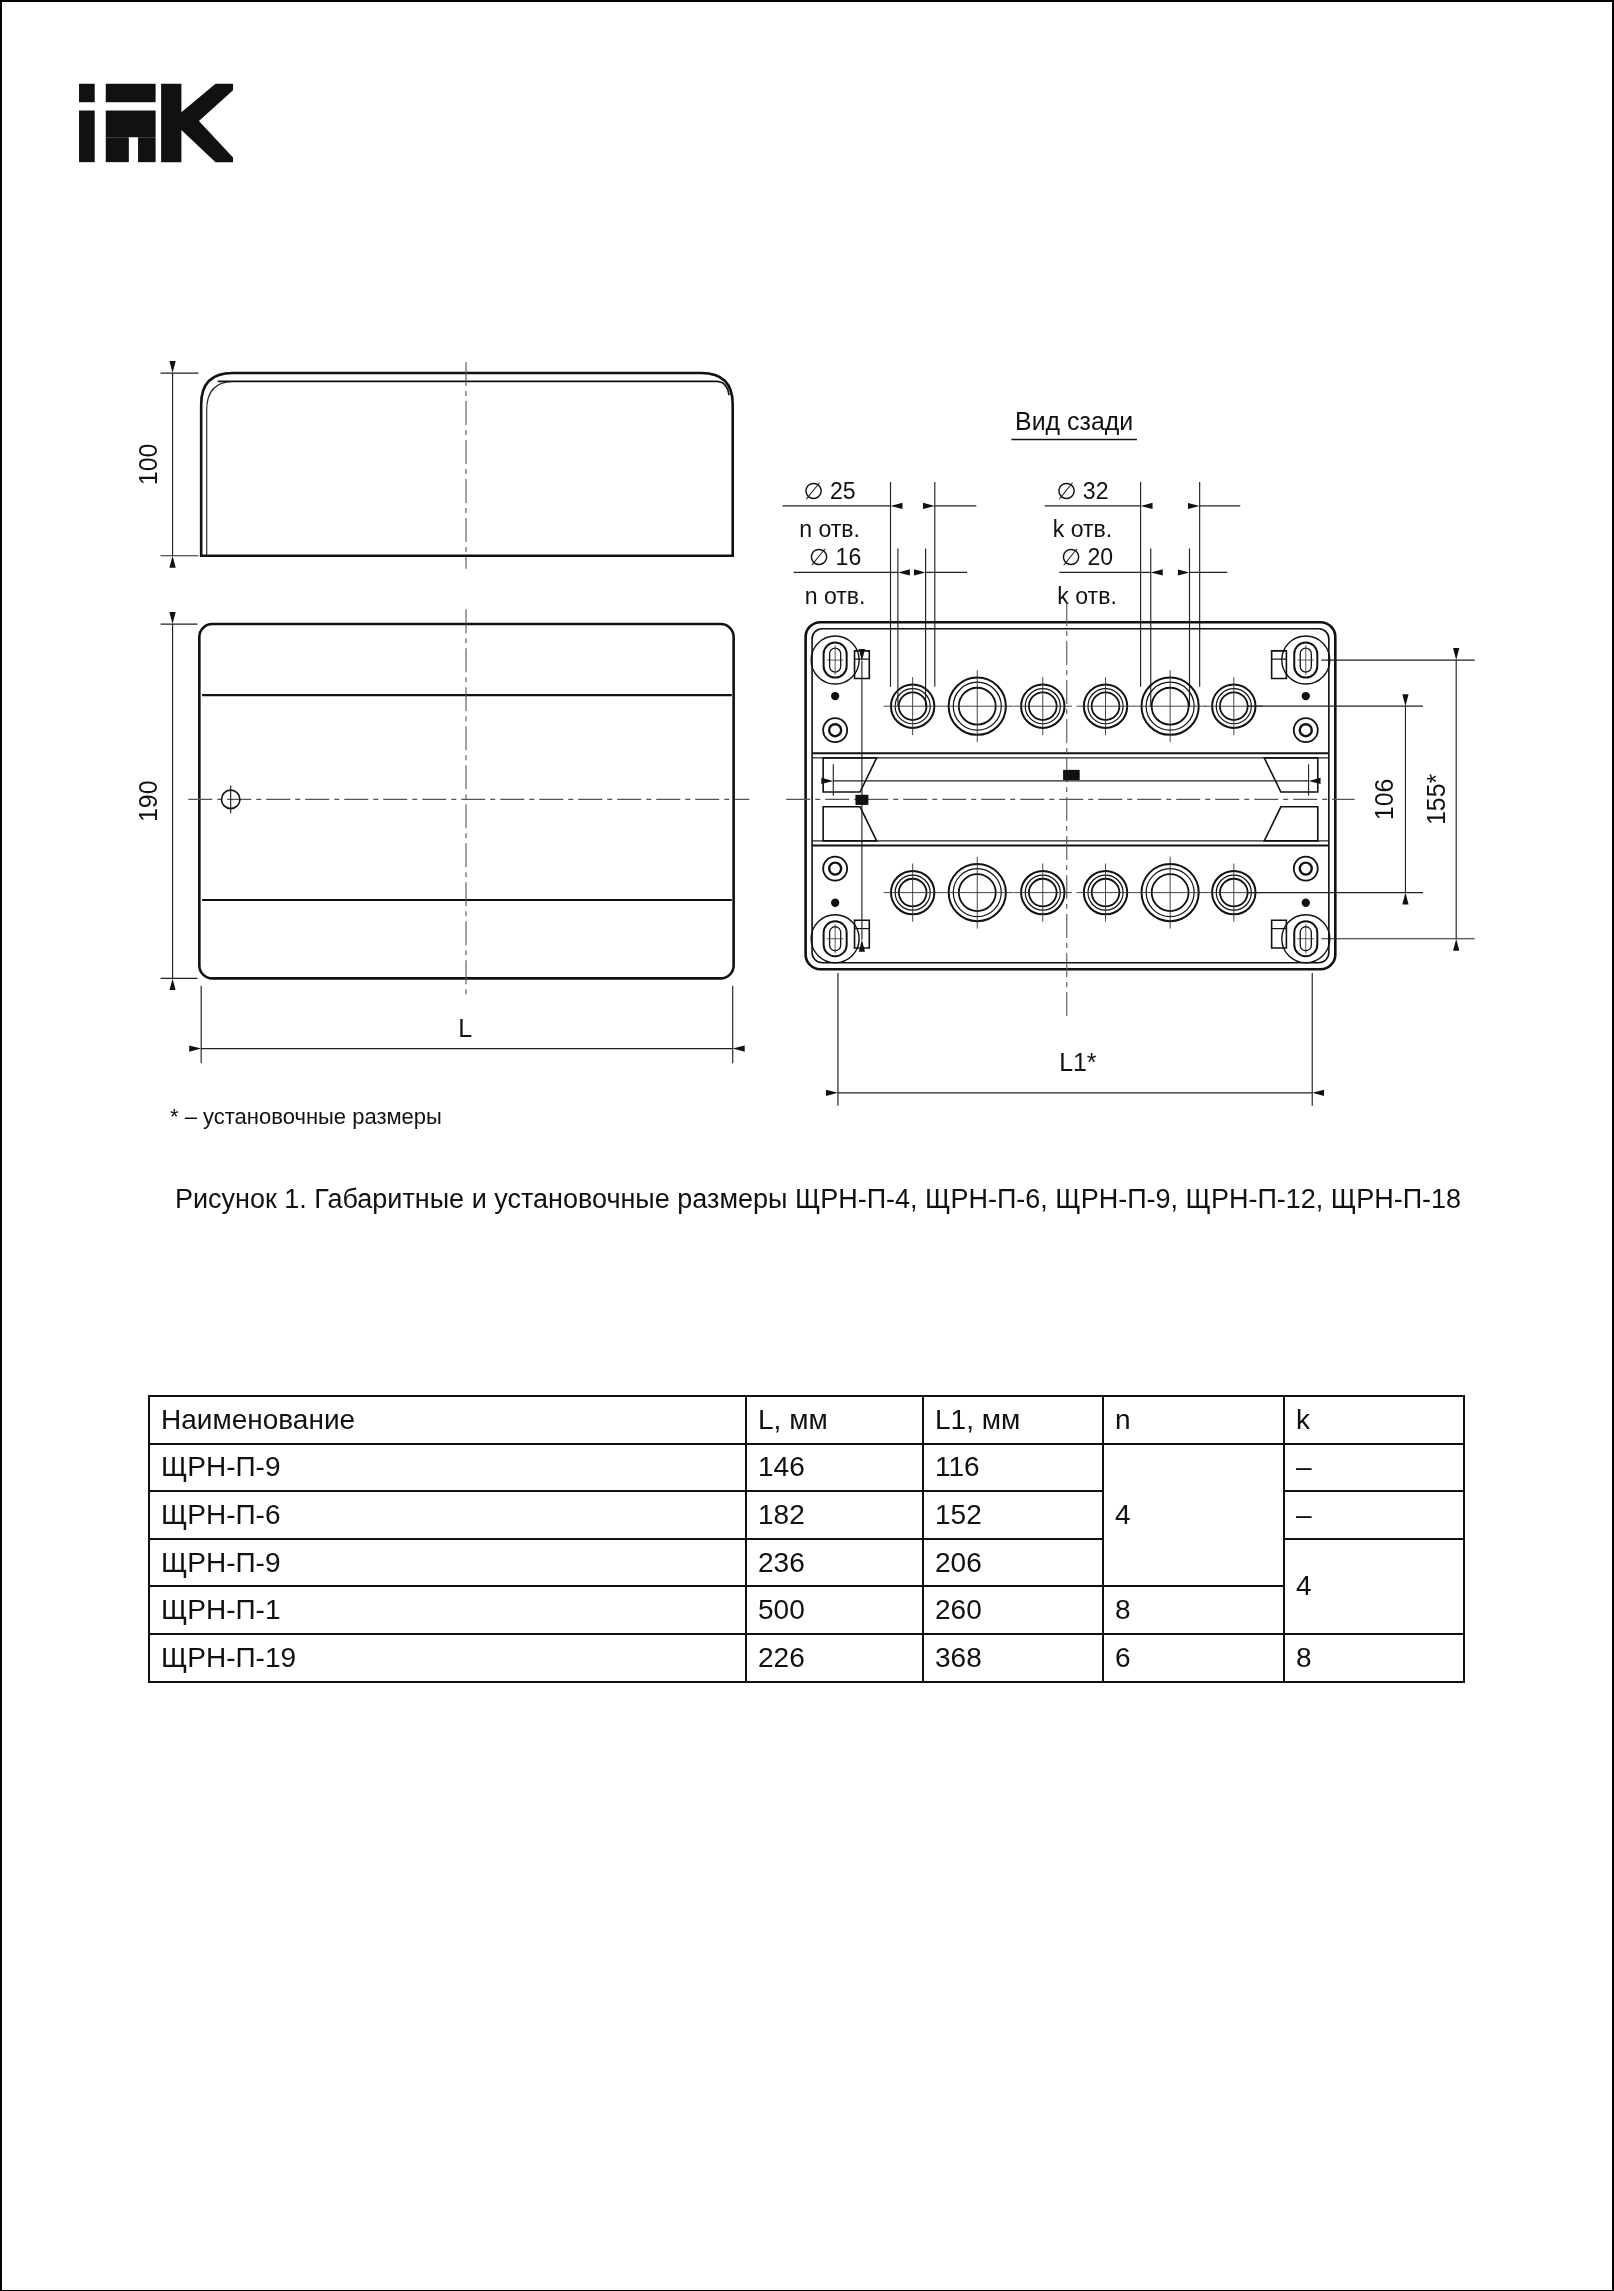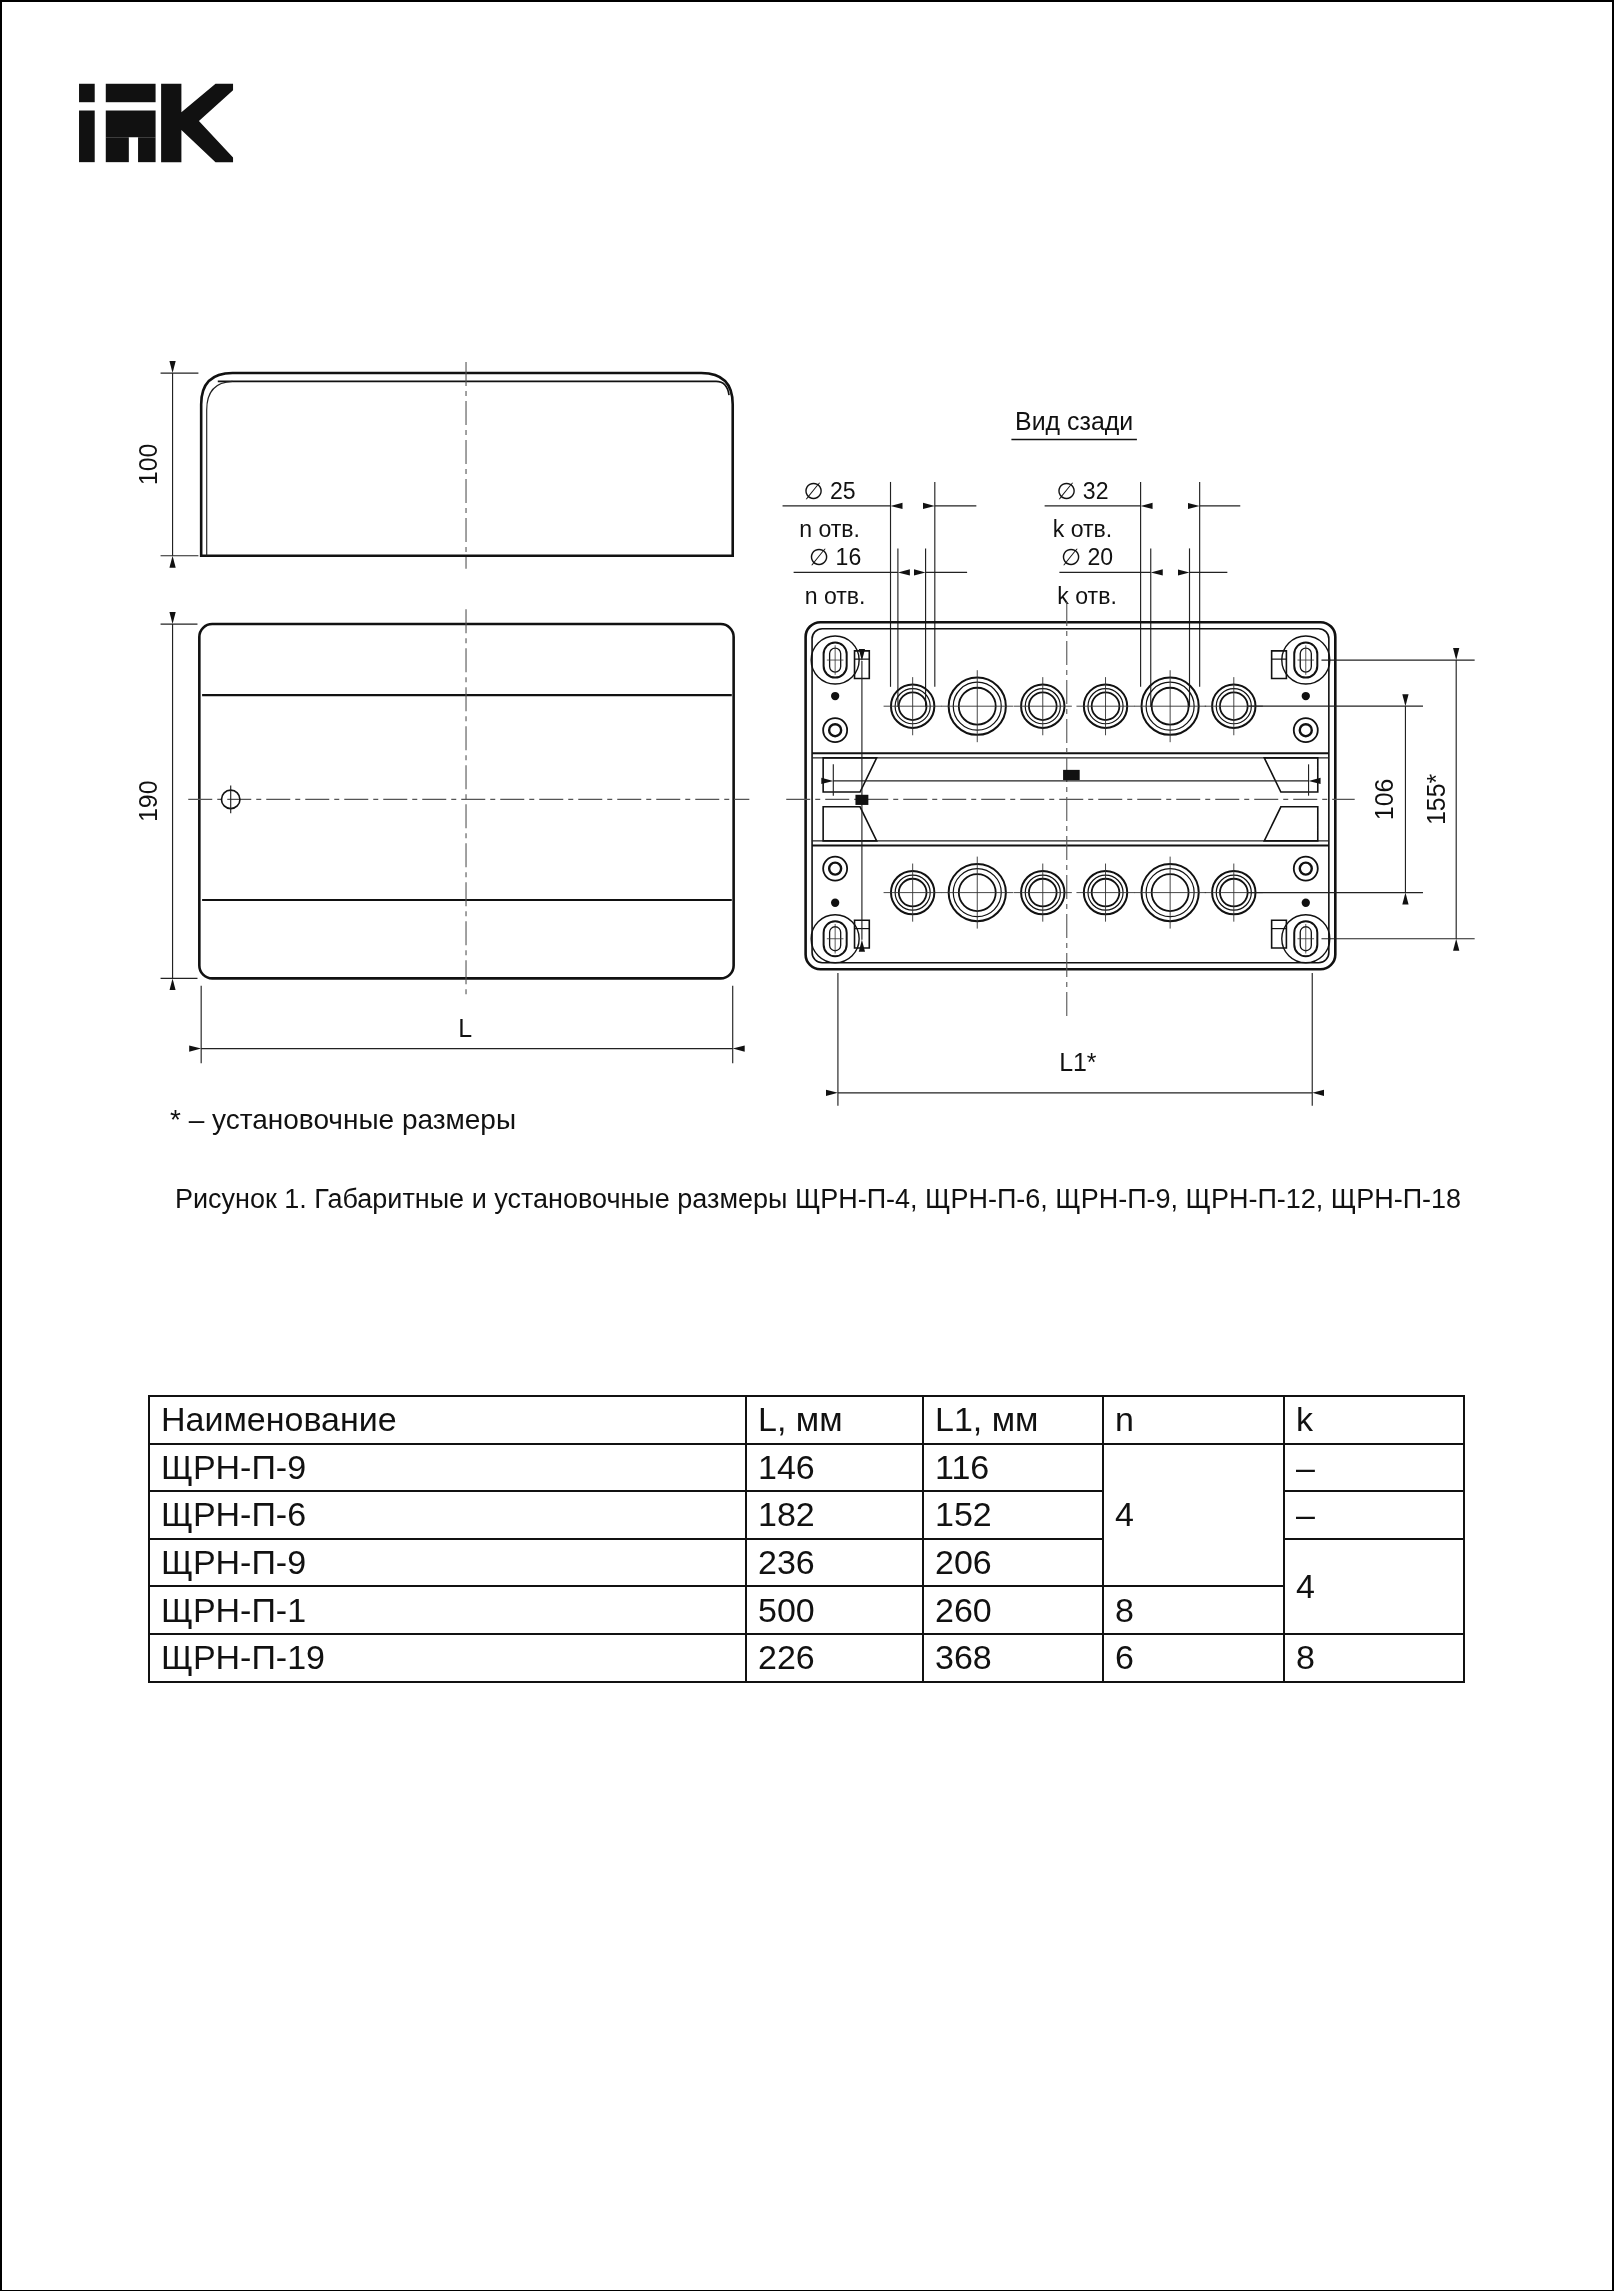--- a/index.html
+++ b/index.html
@@ -8,23 +8,23 @@
   .abs{position:absolute;}
   svg line,svg path,svg rect,svg circle{vector-effect:non-scaling-stroke;}
   .o25{stroke:#111;stroke-width:2.6;fill:none;}
   .o15{stroke:#111;stroke-width:1.6;fill:none;}
   .o2{stroke:#111;stroke-width:2.1;fill:none;}
   .t{stroke:#222;stroke-width:1.15;fill:none;}
   .cl{stroke:#555;stroke-width:1.1;fill:none;stroke-dasharray:24 5 5 5;}
   .dimtxt{font-family:"Liberation Sans",sans-serif;font-size:27px;fill:#111;}
   .callout{font-family:"Liberation Sans",sans-serif;font-size:25px;fill:#111;}
   .viewtitle{font-family:"Liberation Sans",sans-serif;font-size:27px;fill:#111;}
-  #note{left:170px;top:1104px;font-size:28px;}
+  #note{left:170px;top:1104px;font-size:22px;}
   #caption{left:175px;top:1184px;font-size:27px;}
-  table.dims{position:absolute;left:148px;top:1395px;width:1315px;border-collapse:collapse;table-layout:fixed;font-size:34px;}
+  table.dims{position:absolute;left:148px;top:1395px;width:1315px;border-collapse:collapse;table-layout:fixed;font-size:28px;}
   table.dims th,table.dims td{border:2.8px solid #111;height:42px;padding:1.8px 3.7px 1.8px 11px;text-align:left;font-weight:normal;vertical-align:middle;white-space:nowrap;overflow:hidden;}
 </style>
 </head>
 <body>
 
 <div id="page">
   <div id="frame"></div>
 
   <svg class="abs" style="left:78px;top:81px" width="157" height="83" viewBox="0 0 170 90" role="img" aria-label="IEK">
     <g fill="#111">

